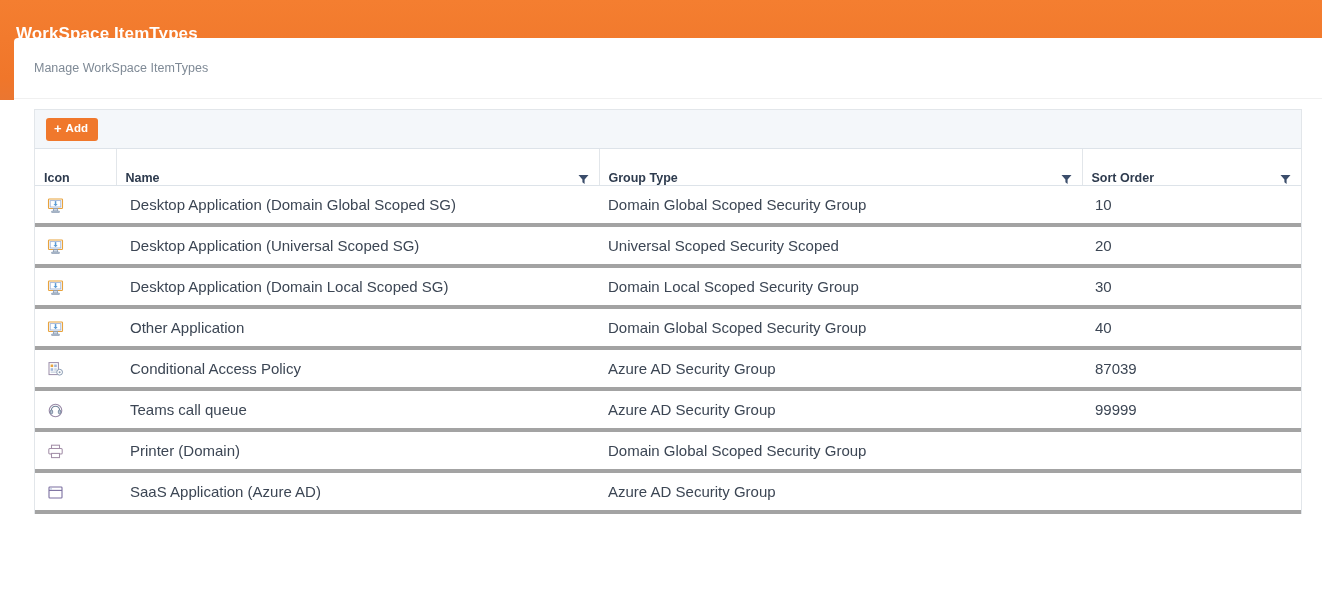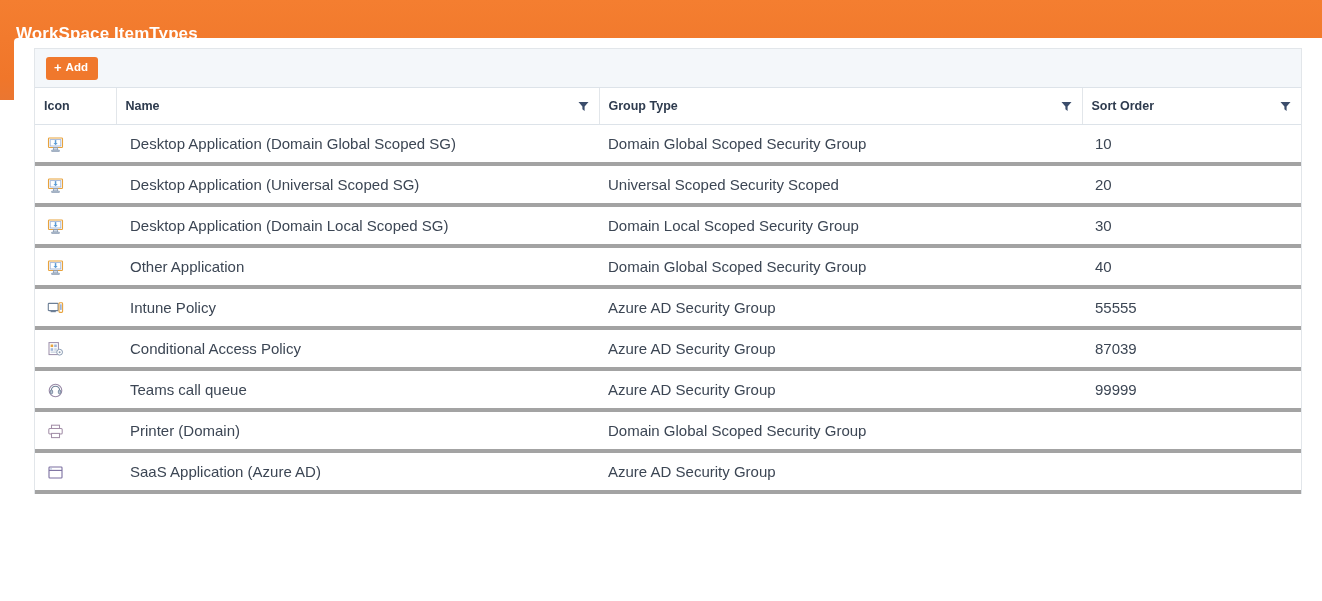--- a/index.html
+++ b/index.html
@@ -113,21 +113,21 @@
     color: #2e3b4e;
     text-align: left;
     padding: 0 0 0 9px;
     vertical-align: middle;
     position: relative;
   }
   table.grid thead th.has-divider { border-left: 1px solid #e2e6ea; }
 
   .th-inner {
     display: flex;
-    align-items: center;
+    align-items: flex-end;
     justify-content: space-between;
     height: 100%;
     padding-right: 10px;
   }
   .filter-icon {
     display: inline-block;
     width: 11px;
     height: 11px;
     flex: 0 0 auto;
   }
@@ -156,20 +156,21 @@
 </style>
 </head>
 <body>
 
 <div class="app-banner">
   <div class="app-title">WorkSpace ItemTypes</div>
 </div>
 
 <div class="panel">
 
+  <div class="panel-subtitle">Manage WorkSpace ItemTypes</div>
 
   <div class="grid-wrap">
 
     <div class="grid-toolbar">
       <button class="add-button">
         <span class="plus-glyph">+</span>
         <span>Add</span>
       </button>
     </div>
 
@@ -267,31 +268,20 @@
                   <polygon points="6.5,7.1 10.6,7.1 8.55,9.3" fill="#5b9bd5"></polygon>
                   <rect x="6.4" y="11.6" width="4.2" height="2.6" fill="#cfd8e3" stroke="#8b9cb3" stroke-width="0.8"></rect>
                   <rect x="4.5" y="14.1" width="8" height="1.4" rx="0.5" fill="#b9c5d4" stroke="#8b9cb3" stroke-width="0.7"></rect>
                 </svg></span></td>
             <td class="cell-name">Other Application</td>
             <td class="cell-group">Domain Global Scoped Security Group</td>
             <td class="cell-sort">40</td>
           </tr>
           <tr>
             <td class="cell-icon"><span class="row-icon"><svg viewBox="0 0 17 17" width="17" height="17">
-                  <rect x="1.3" y="3.4" width="9.8" height="7.2" rx="0.7" fill="#ffffff" stroke="#6d7f96" stroke-width="1.1"></rect>
-                  <rect x="3.6" y="11" width="5.2" height="1.2" fill="#6d7f96"></rect>
-                  <rect x="12" y="2.8" width="3.6" height="9.6" rx="0.9" fill="#ffffff" stroke="#e8a33d" stroke-width="1.1"></rect>
-                  <rect x="12.9" y="4.3" width="1.8" height="5.6" fill="#9fb4d6"></rect>
-                </svg></span></td>
-            <td class="cell-name">Intune Policy</td>
-            <td class="cell-group">Azure AD Security Group</td>
-            <td class="cell-sort">55555</td>
-          </tr>
-          <tr>
-            <td class="cell-icon"><span class="row-icon"><svg viewBox="0 0 17 17" width="17" height="17">
                   <rect x="2" y="1.6" width="9.4" height="12" fill="#ffffff" stroke="#9a8ba8" stroke-width="1"></rect>
                   <rect x="3.6" y="3.5" width="2.6" height="2.6" fill="#e8a33d"></rect>
                   <rect x="7.2" y="3.5" width="2.6" height="2.6" fill="#9fb4d6"></rect>
                   <rect x="3.6" y="7.2" width="2.6" height="2.6" fill="#9fb4d6"></rect>
                   <rect x="7.2" y="7.2" width="2.6" height="2.6" fill="#cfd8e3"></rect>
                   <rect x="3.6" y="10.4" width="6.2" height="1.5" fill="#cfd8e3"></rect>
                   <circle cx="12.6" cy="11.2" r="2.9" fill="#ffffff" stroke="#8b9cb3" stroke-width="1"></circle>
                   <circle cx="12.6" cy="11.2" r="1" fill="#8b9cb3"></circle>
                 </svg></span></td>
             <td class="cell-name">Conditional Access Policy</td>

